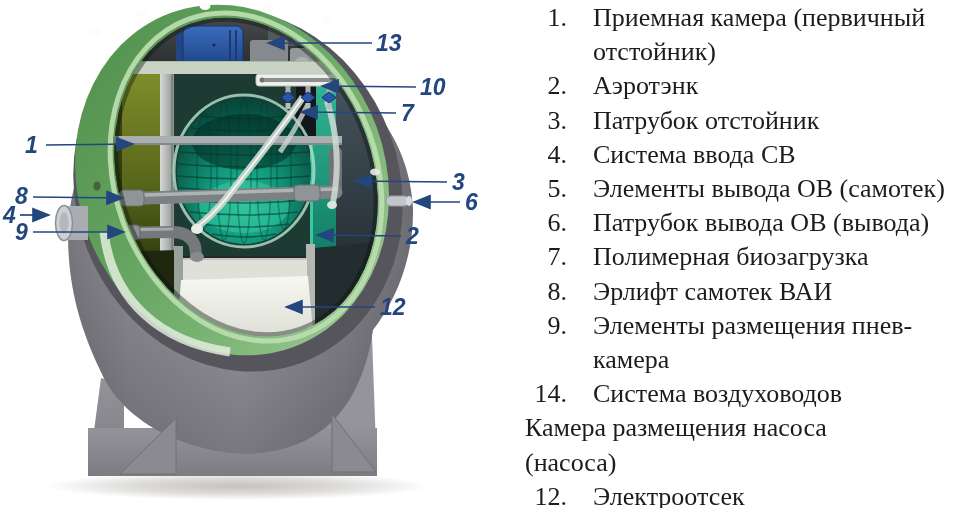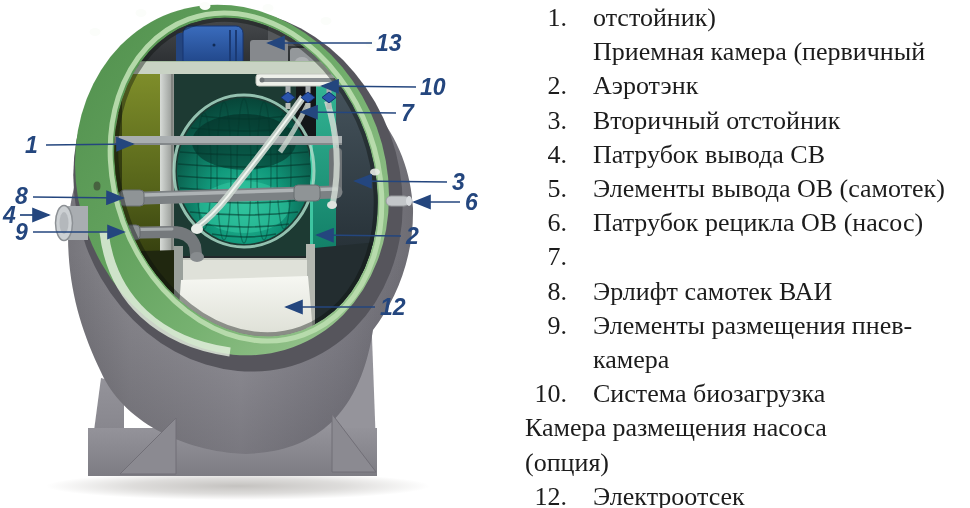--- a/index.html
+++ b/index.html
@@ -294,80 +294,83 @@
         <line class="co-line" x1="375" y1="307" x2="286" y2="307" marker-end="url(#arr)"></line>
         <text class="co-num" x="380" y="315">12</text>
       </g>
     </g>
   </svg>
 
   <div class="legend">
       <div class="legend-item">
         <div class="legend-num">1.</div>
         <div>
+          <div class="legend-line">Приемная камера (первичный</div>
           <div class="legend-line">отстойник)</div>
-          <div class="legend-line">Приемная камера (первичный</div>
         </div>
       </div>
       <div class="legend-item">
         <div class="legend-num">2.</div>
         <div>
           <div class="legend-line">Аэротэнк</div>
         </div>
       </div>
       <div class="legend-item">
         <div class="legend-num">3.</div>
         <div>
-          <div class="legend-line">Вторичный отстойник</div>
+          <div class="legend-line">Патрубок отстойник</div>
         </div>
       </div>
       <div class="legend-item">
         <div class="legend-num">4.</div>
         <div>
-          <div class="legend-line">Патрубок вывода СВ</div>
+          <div class="legend-line">Система ввода СВ</div>
         </div>
       </div>
       <div class="legend-item">
         <div class="legend-num">5.</div>
         <div>
           <div class="legend-line">Элементы вывода ОВ (самотек)</div>
         </div>
       </div>
       <div class="legend-item">
         <div class="legend-num">6.</div>
         <div>
-          <div class="legend-line">Патрубок рецикла ОВ (насос)</div>
+          <div class="legend-line">Патрубок вывода ОВ (вывода)</div>
         </div>
       </div>
       <div class="legend-item">
         <div class="legend-num">7.</div>
+        <div>
+          <div class="legend-line">Полимерная биозагрузка</div>
+        </div>
       </div>
       <div class="legend-item">
         <div class="legend-num">8.</div>
         <div>
           <div class="legend-line">Эрлифт самотек ВАИ</div>
         </div>
       </div>
       <div class="legend-item">
         <div class="legend-num">9.</div>
         <div>
           <div class="legend-line">Элементы размещения пнев-</div>
           <div class="legend-line">камера</div>
         </div>
       </div>
       <div class="legend-item">
-        <div class="legend-num">10.</div>
-        <div>
-          <div class="legend-line">Система биозагрузка</div>
+        <div class="legend-num">14.</div>
+        <div>
+          <div class="legend-line">Система воздуховодов</div>
         </div>
       </div>
       <div class="legend-item">
         <div>
           <div class="legend-line">Камера размещения насоса</div>
-          <div class="legend-line">(опция)</div>
+          <div class="legend-line">(насоса)</div>
         </div>
       </div>
       <div class="legend-item">
         <div class="legend-num">12.</div>
         <div>
           <div class="legend-line">Электроотсек</div>
         </div>
       </div>
     </div>
 

